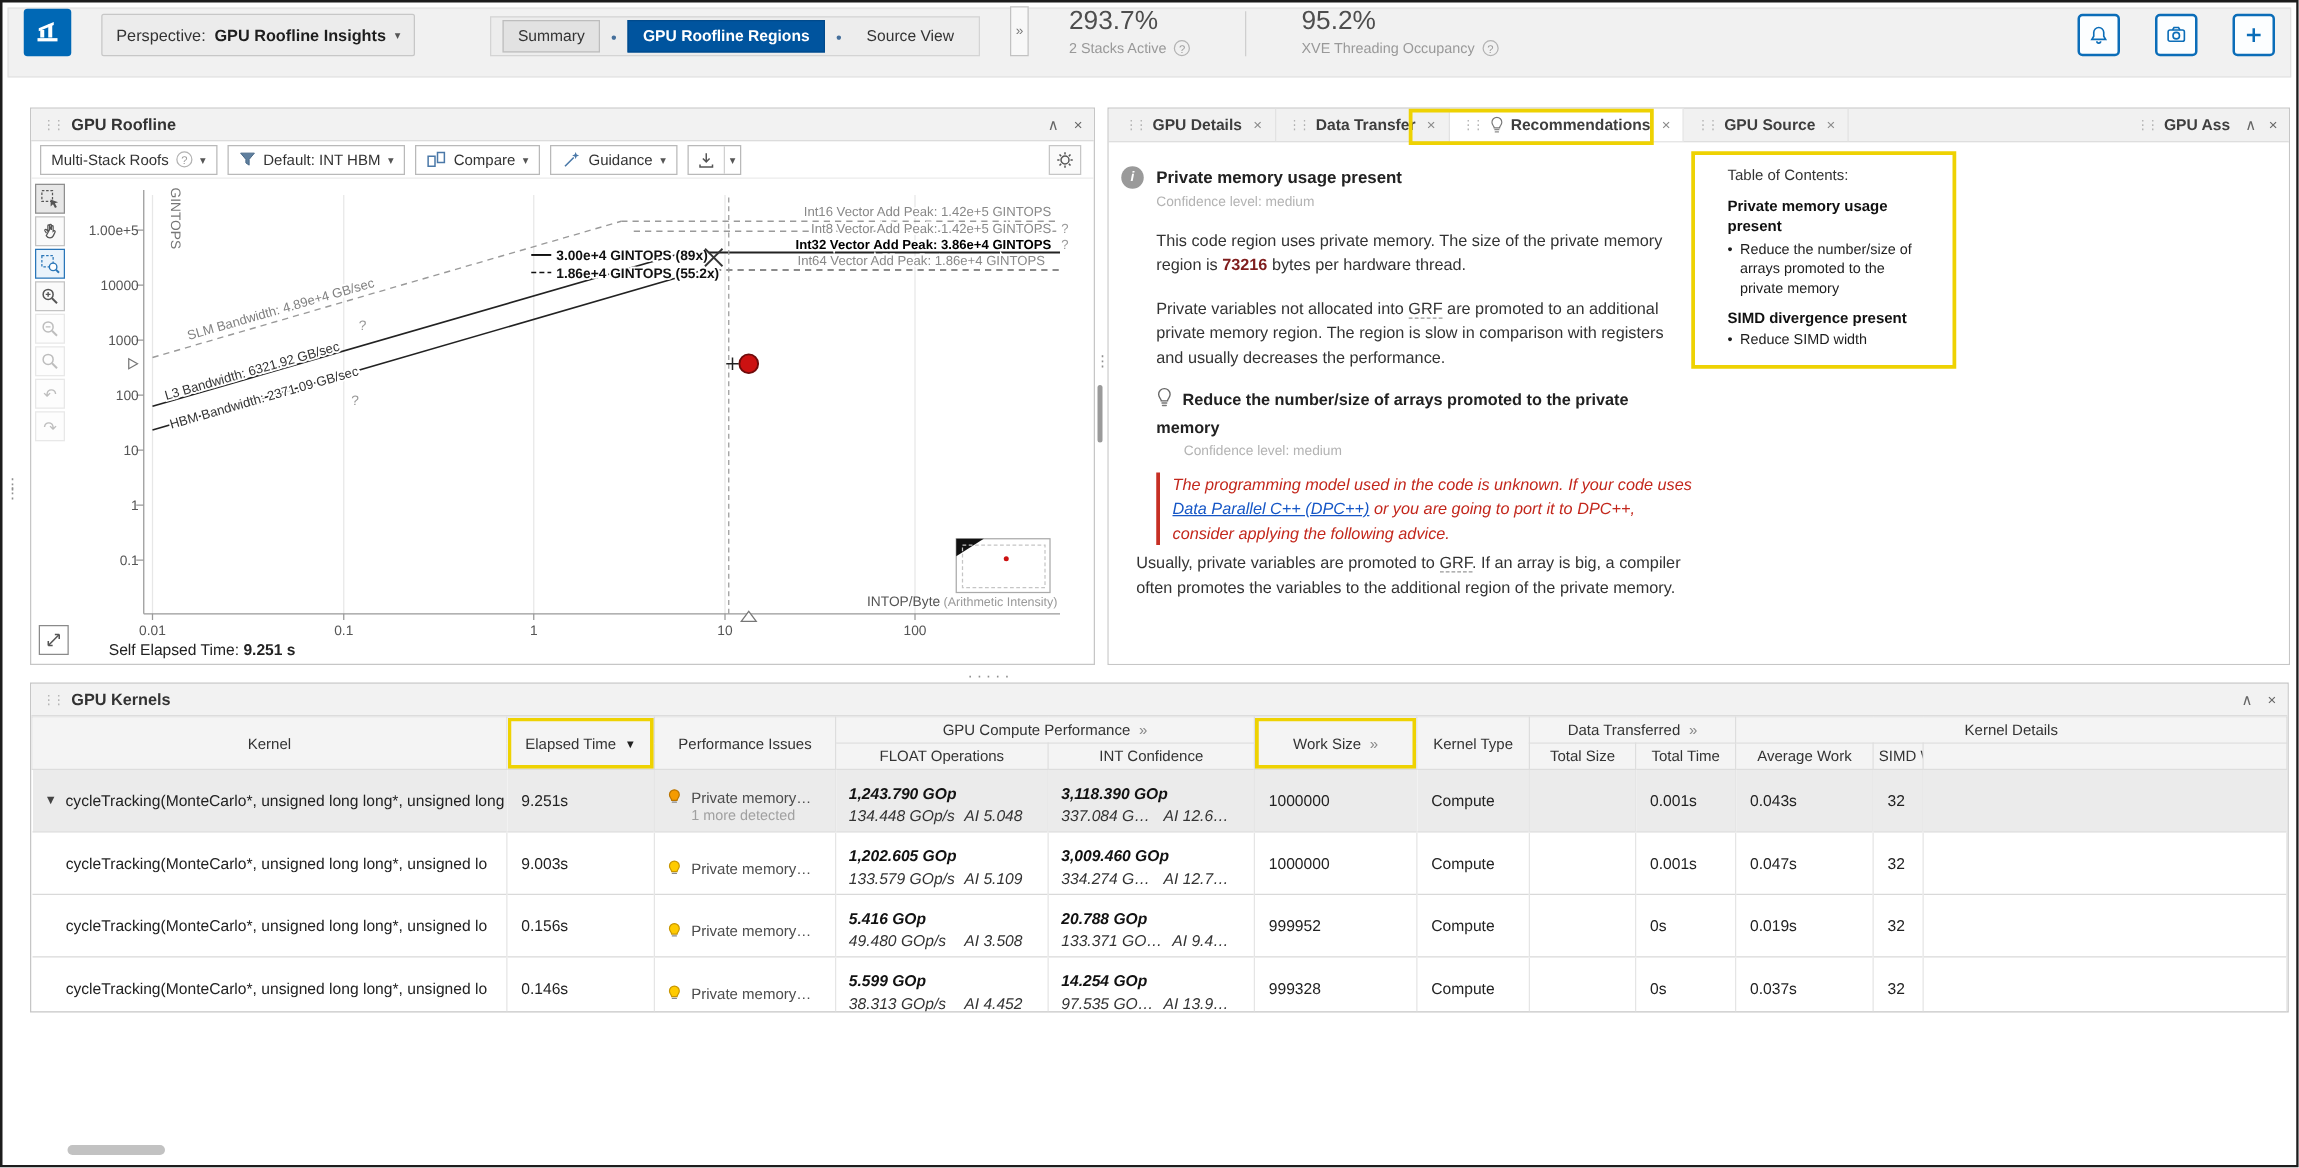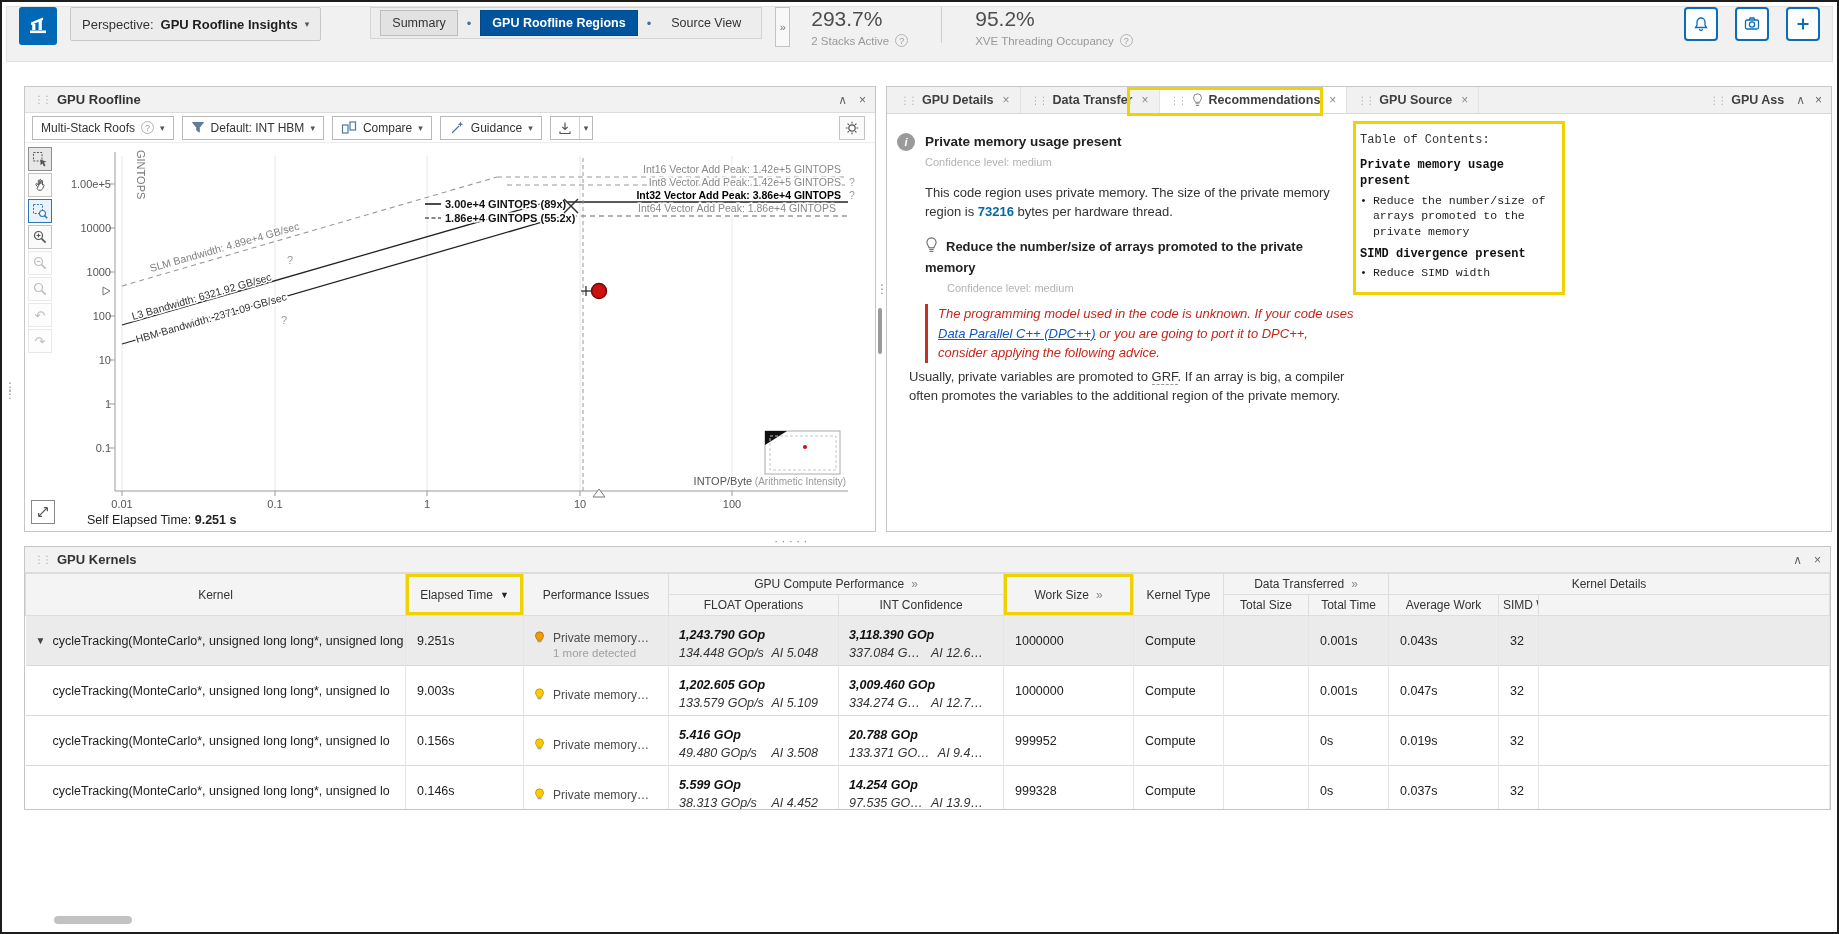--- a/index.html
+++ b/index.html
@@ -6,21 +6,21 @@
   html,body { background:#ffffff; }
   .app {
     position: relative; width: 1839px; height: 934px;
     border: 2px solid #1d1d1d; background: #fff; overflow: hidden;
     font-family: "Liberation Sans", sans-serif; color: #333; cursor: default;
   }
   
   .topbar {
     position: absolute; left: 4px; top: 4px; width: 1827px; height: 56px;
     background: #f1f1f1; border: 1px solid #e2e2e2;
-    display: flex; align-items: flex-start; padding: 0 12px; gap: 13px;
+    display: flex; align-items: flex-end; padding: 16px 12px; gap: 24px;
   }
   .logo { width: 38px; height: 38px; background:#0068b5; border-radius:3px;
     display:flex; align-items:center; justify-content:center; flex:0 0 auto; }
   .persp { display:flex; align-items:center; gap:7px; background:#ececec;
     border:1px solid #c7c7c7; border-radius:2px; height:34px; padding:0 11px; font-size:13px; }
   .persp b { color:#1e1e1e; }
   .caret { font-size:9px; color:#555; }
   .navwrap { margin-left:36px; display:flex; align-items:center; gap:9px;
     background:#ededed; border:1px solid #d4d4d4; height:32px; padding:0 9px; }
   .navtab { font-size:12.5px; padding:5px 11px; color:#333; }
@@ -82,33 +82,33 @@
   .anno-tab { left:240px; top:0px; width:196px; height:29px; }
   .rcontent { position:relative; height:417px; overflow:hidden; font-size:13px; color:#333; background:#fff; }
   .rec-body { position:absolute; left:10px; top:18px; width:458px; line-height:1.5; }
   .rec-h { display:flex; gap:10px; align-items:flex-start; font-size:13.5px; font-weight:bold; color:#222; }
   .infoicon { width:18px; height:18px; border-radius:50%; background:#9a9a9a; color:#fff;
     font-size:11px; font-weight:bold; font-style:italic; display:flex; align-items:center;
     justify-content:center; flex:0 0 auto; margin-top:1px; }
   .conf { color:#b3b3b3; font-size:11px; margin:2px 0 12px 28px; }
   .conf2 { color:#b3b3b3; font-size:11px; margin:2px 0 8px 50px; }
   .para { margin-left:28px; margin-bottom:15px; }
-  .hl { color:#0369a1; font-weight:bold; }
+  .hl { color:#7f1d1d; font-weight:bold; }
   .term { border-bottom:1px dashed #999; }
   .rec-h2 { margin-left:28px; font-weight:bold; color:#222; font-size:13px; }
   .rec-h2 .bulbwrap { display:inline-block; vertical-align:-2px; margin-right:8px; }
   .warn { margin-left:28px; border-left:3px solid #c62f24; padding-left:10px;
     font-style:italic; color:#c3271c; margin-bottom:4px; }
   .warn a { color:#1556c6; text-decoration:underline; }
   .plain { margin-left:12px; margin-bottom:13px; }
   .blist { margin-left:48px; list-style:none; }
   .blist li { position:relative; padding-left:14px; }
   .blist li::before { content:"•"; position:absolute; left:0; top:0; color:#222; }
   .toc { position:absolute; left:466px; top:7px; width:212px; background:#fff;
-    border:3px solid #eed202; padding:8px 4px 11px; font-size:12px; line-height:1.35;font-family:Liberation Mono, monospace; }
+    border:3px solid #eed202; padding:8px 26px 11px; font-size:12px; line-height:1.35; }
   .toc-title { margin-bottom:9px; color:#333; }
   .toc b { display:block; font-size:12px; margin-top:7px; color:#111; }
   .titem { display:flex; gap:6px; margin-top:3px; font-size:11.5px; color:#1d1d1d; }
   .titem .bdot { flex:0 0 auto; }
   
   #kernels { left:22px; top:544px; width:1807px; height:264px; overflow:hidden; }
   .ktablewrap { position:relative; height:287px; overflow:hidden; }
   table { border-collapse:collapse; table-layout:fixed; width:100%; font-size:12.5px; }
   th { background:#f4f4f4; border:1px solid #dddddd; font-weight:normal; font-size:12px;
     color:#333; height:21px; padding:0 4px; text-align:center; overflow:hidden; white-space:nowrap; }
@@ -467,20 +467,23 @@
     <div class="rcontent">
       <div class="rec-body">
         <div class="rec-h">
           <span class="infoicon">i</span>
           <span>Private memory usage present</span>
         </div>
         <div class="conf">Confidence level: medium</div>
         <div class="para">
           <span>This code region uses private memory. The size of the private memory region is </span><span class="hl">73216</span><span> bytes per hardware thread.</span>
         </div>
+        <div class="para">
+          <span>Private variables not allocated into </span><span class="term">GRF</span><span> are promoted to an additional private memory region. The region is slow in comparison with registers and usually decreases the performance.</span>
+        </div>
         <div class="rec-h2">
           <span class="bulbwrap">
             <svg width="13" height="16" viewBox="0 0 12 15">
               <path d="M6 0.8 a4.3 4.3 0 0 1 4.3 4.3 c0 1.7 -0.9 2.5 -1.5 3.6 c-0.25 0.45 -0.45 0.95 -0.45 1.3 H3.65 c0 -0.35 -0.2 -0.85 -0.45 -1.3 C2.6 7.6 1.7 6.8 1.7 5.1 A4.3 4.3 0 0 1 6 0.8 Z" fill="#fff" stroke="#666"></path>
               <rect x="3.7" y="11" width="4.6" height="1.1" rx="0.5" fill="#777"></rect>
               <rect x="4.1" y="12.9" width="3.8" height="1.1" rx="0.5" fill="#777"></rect>
             </svg>
           </span><span>Reduce the number/size of arrays promoted to the private memory</span>
         </div>
         <div class="conf2">Confidence level: medium</div>

